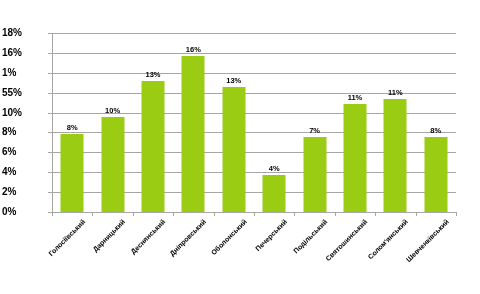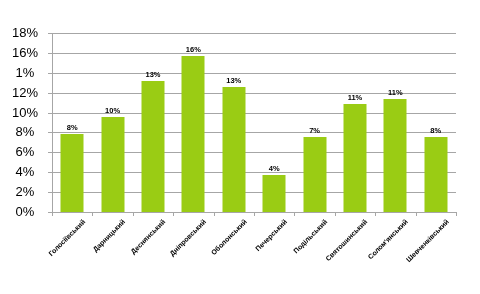--- a/index.html
+++ b/index.html
@@ -48,24 +48,24 @@
     width: 1px;
     height: 180px;
     background: #a6a6a6;
   }
 
   
   .y-tick-label {
     position: absolute;
     right: 0;
     width: 46px;
-    text-align: center;
-    font-size: 13px;
+    text-align: left;
+    font-size: 10px;
     color: #000000;
-    font-weight: normal;
+    font-weight: bold;
     line-height: 8px;
     transform: translateY(-4px);
   }
   #y-labels {
     position: absolute;
     left: 0;
     top: 33px;
     width: 48px;
     height: 179px;
   }
@@ -153,21 +153,21 @@
 
   <div id="y-axis-line"></div>
 
   <div id="y-labels">
       <div class="y-tick-label" style="top: 0px;">18%</div>
       <div class="y-tick-mark" style="top: 0px;"></div>
       <div class="y-tick-label" style="top: 19.8889px;">16%</div>
       <div class="y-tick-mark" style="top: 19.8889px;"></div>
       <div class="y-tick-label" style="top: 39.7778px;">1%</div>
       <div class="y-tick-mark" style="top: 39.7778px;"></div>
-      <div class="y-tick-label" style="top: 59.6667px;">12%</div>
+      <div class="y-tick-label" style="top: 59.6667px;">55%</div>
       <div class="y-tick-mark" style="top: 59.6667px;"></div>
       <div class="y-tick-label" style="top: 79.5556px;">10%</div>
       <div class="y-tick-mark" style="top: 79.5556px;"></div>
       <div class="y-tick-label" style="top: 99.4444px;">8%</div>
       <div class="y-tick-mark" style="top: 99.4444px;"></div>
       <div class="y-tick-label" style="top: 119.333px;">6%</div>
       <div class="y-tick-mark" style="top: 119.333px;"></div>
       <div class="y-tick-label" style="top: 139.222px;">4%</div>
       <div class="y-tick-mark" style="top: 139.222px;"></div>
       <div class="y-tick-label" style="top: 159.111px;">2%</div>

